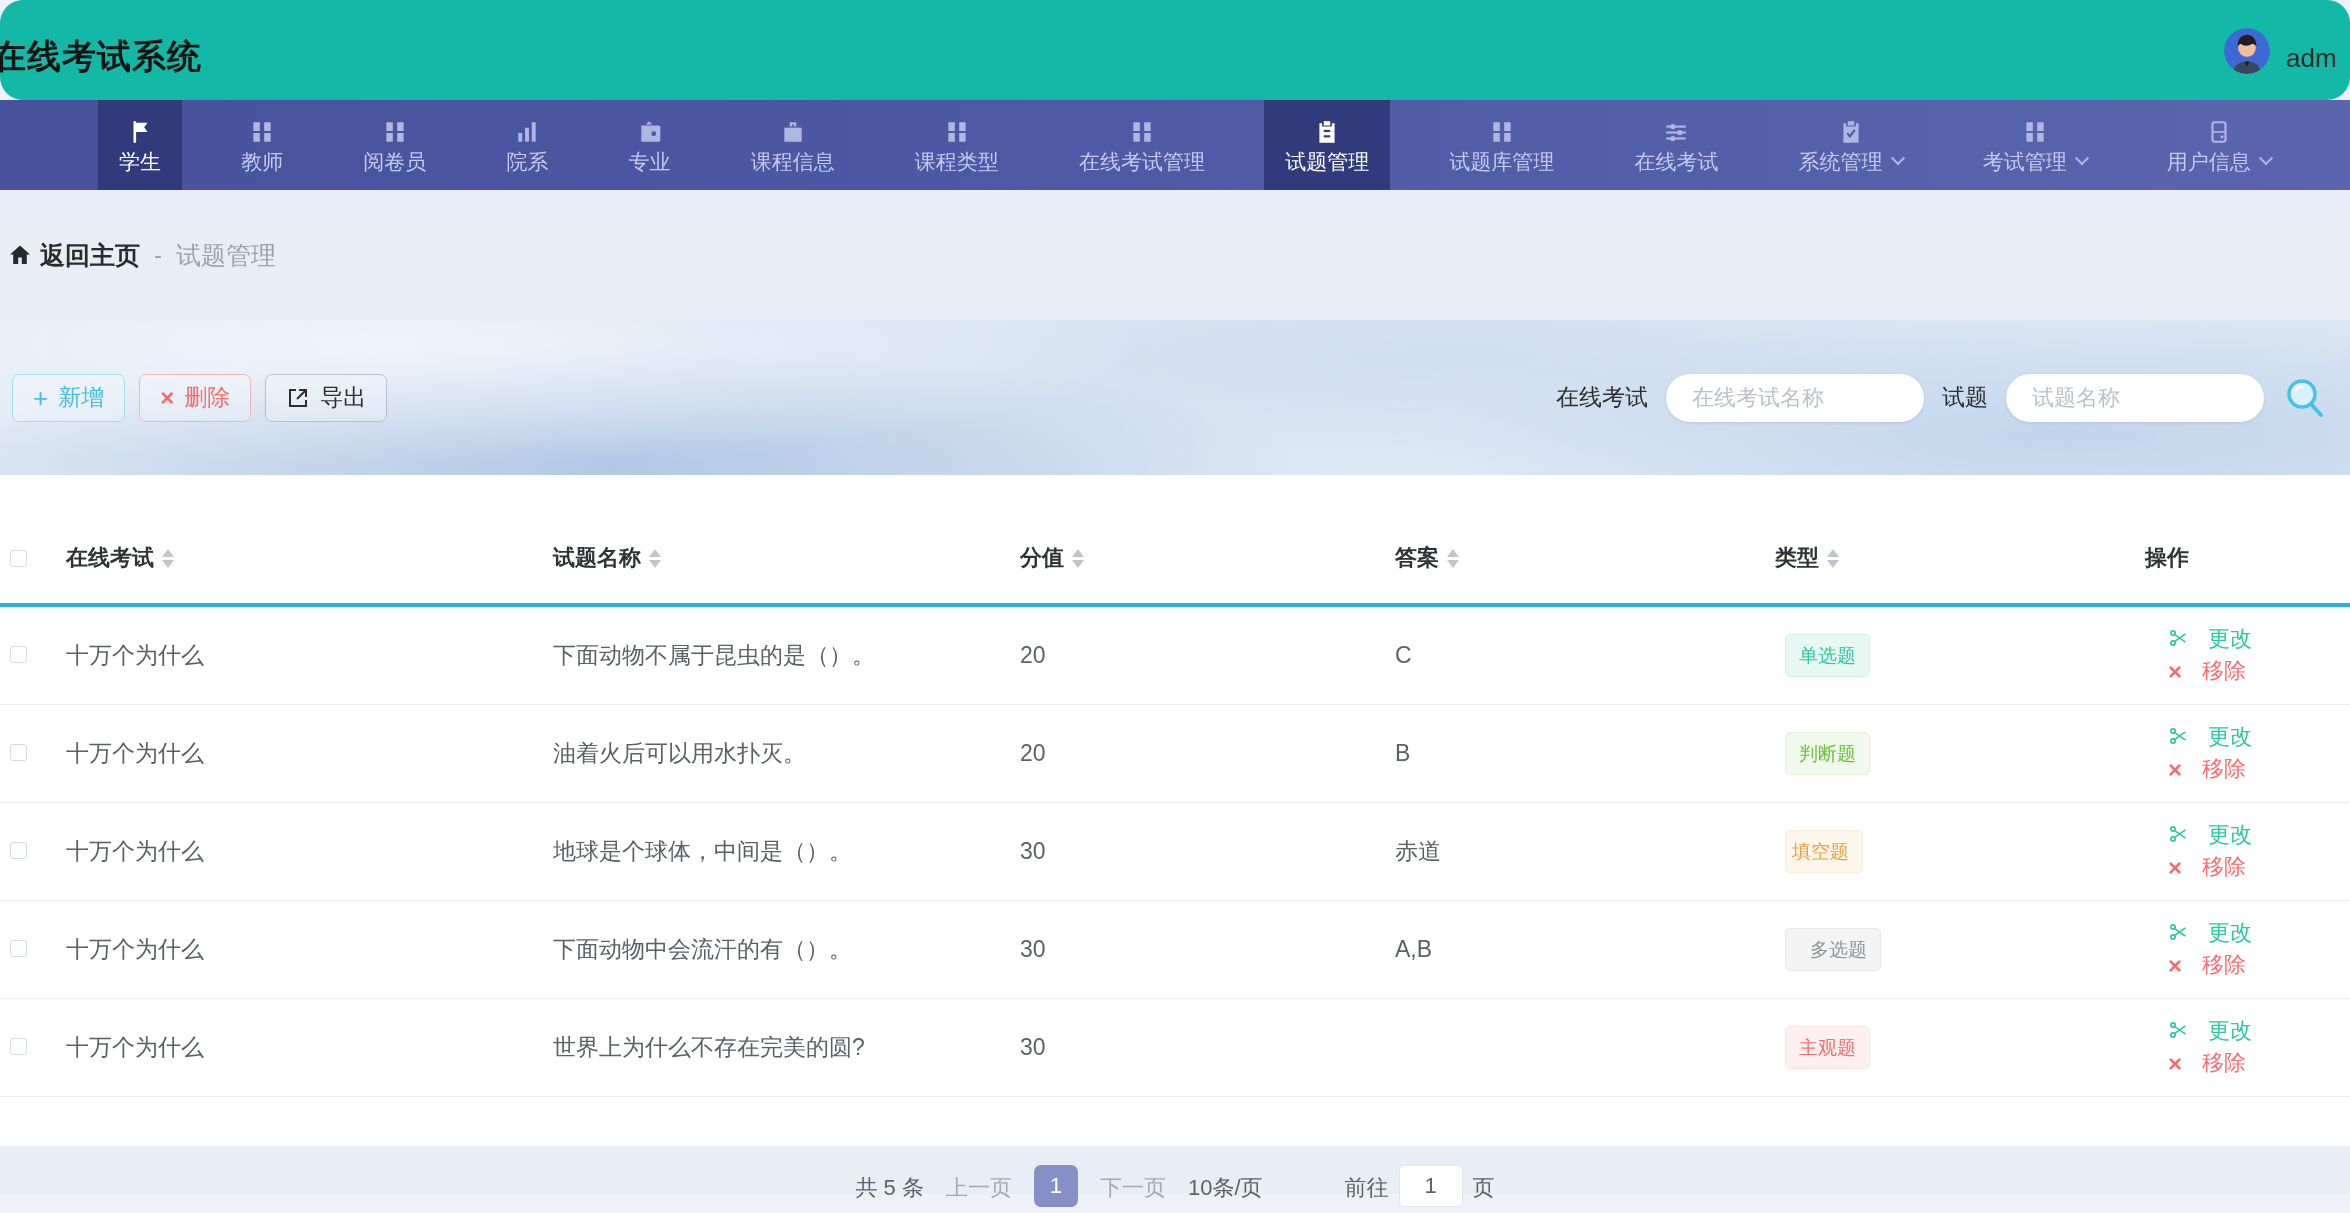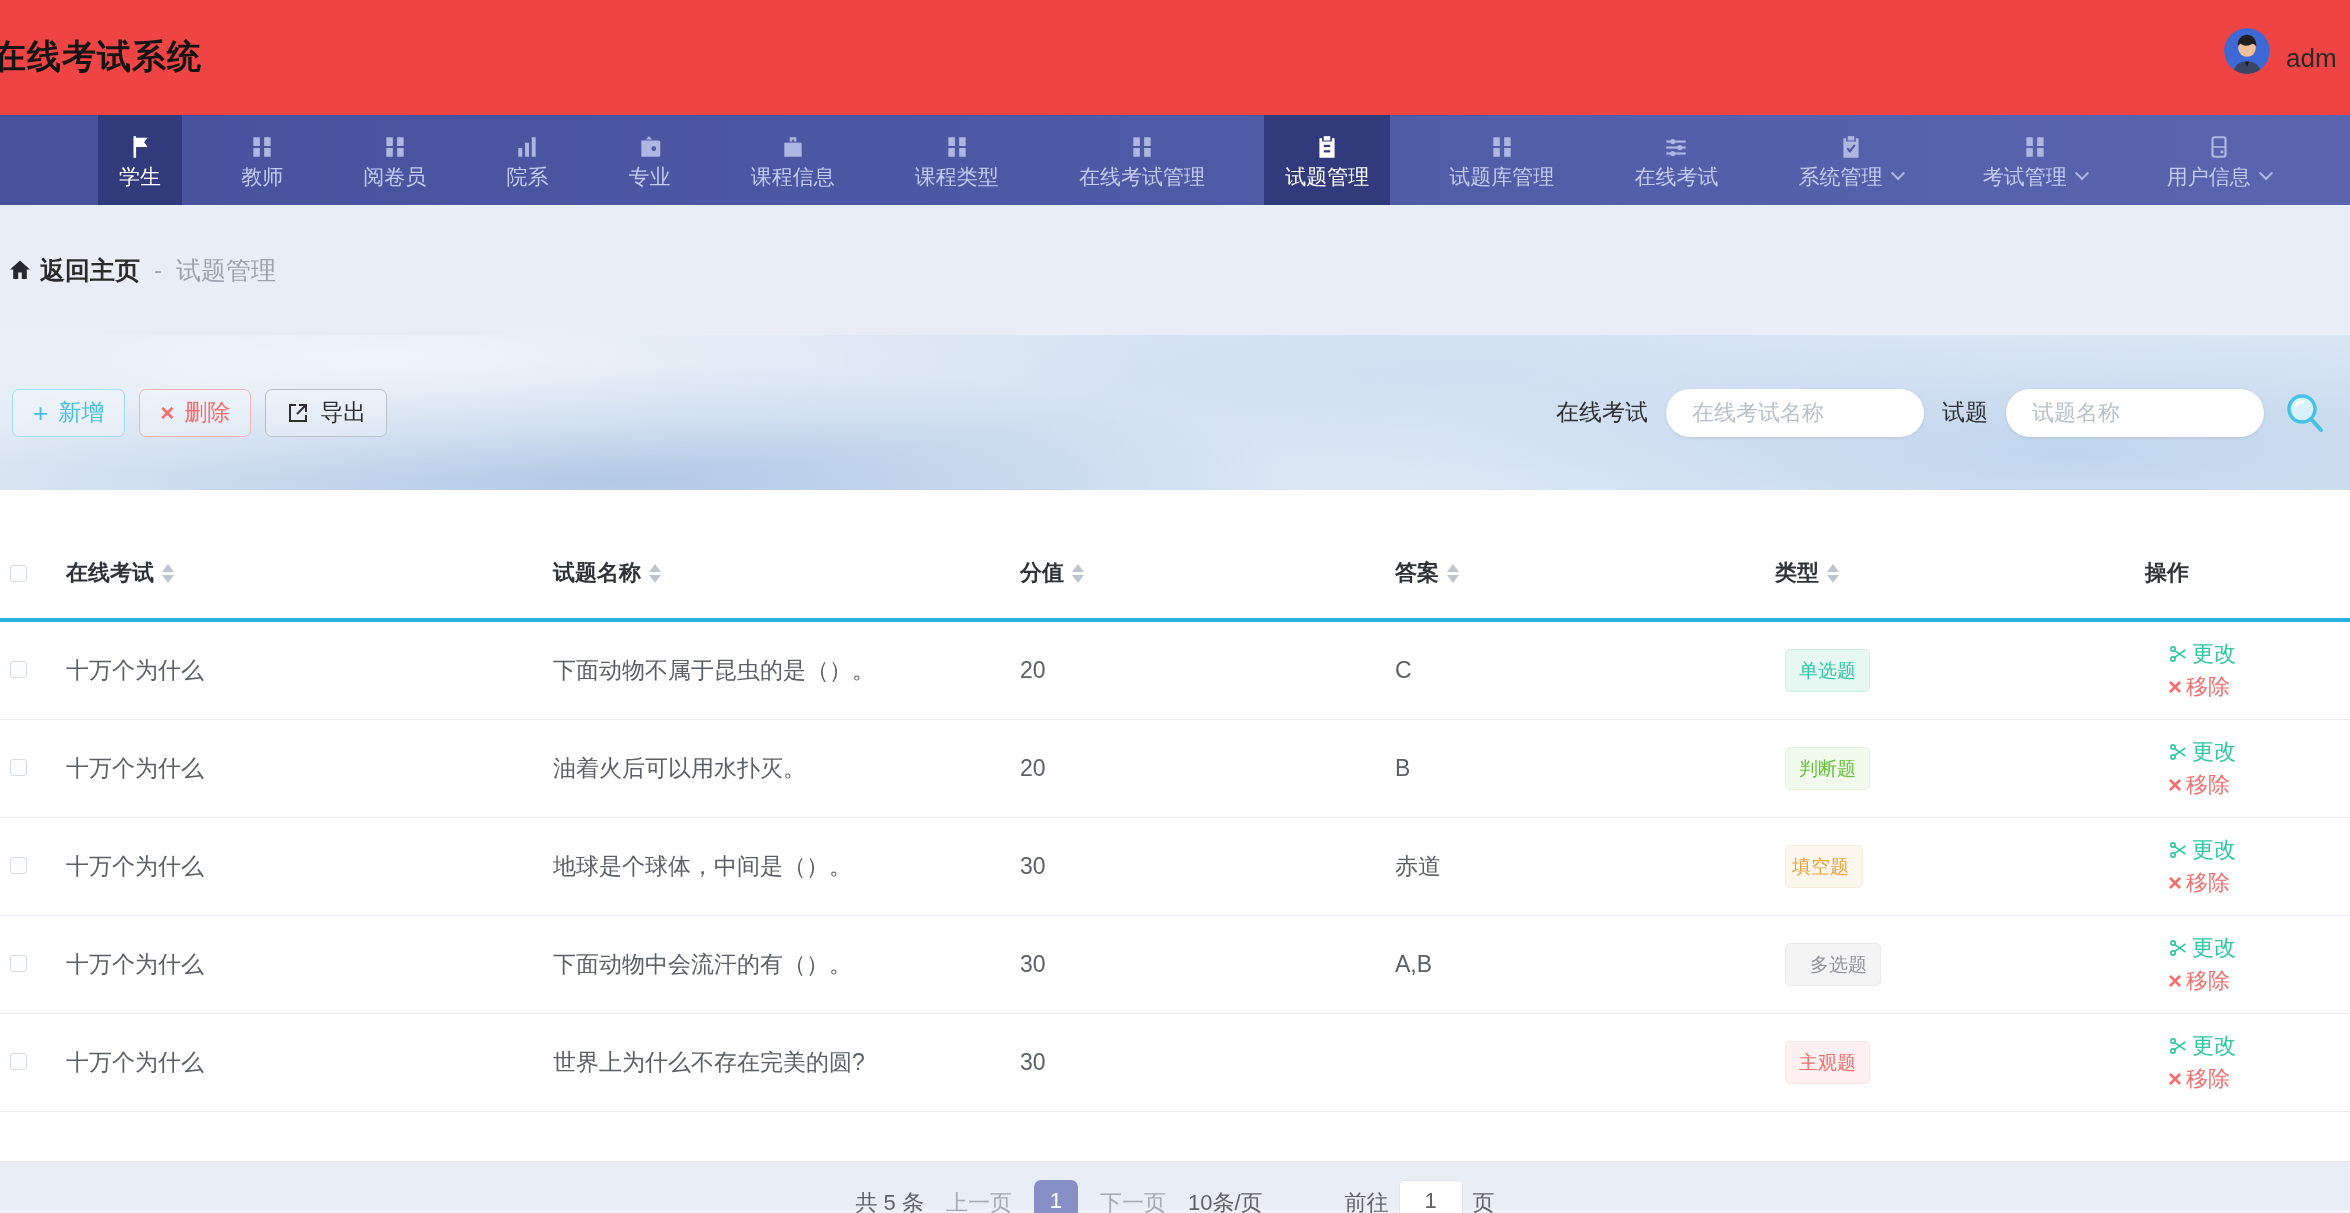--- a/index.html
+++ b/index.html
@@ -3,21 +3,21 @@
 <meta charset="utf-8">
 <style>
   * { margin:0; padding:0; box-sizing:border-box; }
   html,body { width:2350px; height:1213px; overflow:hidden; }
   body {
     font-family:"Liberation Sans","DejaVu Sans",sans-serif;
     background:#eef1f7; color:#303133; position:relative;
   }
 
   
-  .top-header{ position:relative; height:115px; background:#ef4444; z-index:2; }
+  .top-header{ position:relative; height:100px; background:#14b8a6; z-index:2;border-radius:23px; }
   .app-title{ position:absolute; left:-8px; top:34px; font-size:34px; font-weight:600; color:#141414; letter-spacing:1px;}
   .user-box{ position:absolute; right:0; top:28px; display:flex; align-items:flex-end; gap:16px; }
   .avatar{ width:46px; height:46px; border-radius:50%; overflow:hidden; flex:none; }
   .username{ font-size:26px; color:#2a2a2a; width:64px; overflow:hidden; white-space:nowrap; }
 
   
   .deco{ position:absolute; left:0; top:0; width:2350px; height:335px; z-index:1; pointer-events:none; }
 
   
   .navbar{
@@ -88,21 +88,21 @@
   .td{ font-size:23px; color:#5c6066; padding-left:21px; overflow:hidden; white-space:nowrap;}
   .td.first{ padding-left:10px; }
   .checkbox{ width:17px; height:17px; border:1px solid #d6dbe2; border-radius:3px; background:#fdfdfe; display:inline-block; cursor:pointer;}
   .tag{ display:inline-block; font-size:19px; line-height:1; padding:11px 13px; border-radius:5px; border:1px solid; margin-left:10px;}
   .tag-mint  { color:#2ec7a5; background:#e7f8f2; border-color:#cdefe4; }
   .tag-green { color:#67c23a; background:#f0f9eb; border-color:#e1f3d8; }
   .tag-orange{ color:#e6a23c; background:#fdf6ec; border-color:#faecd8;padding-left:6px; }
   .tag-gray  { color:#909399; background:#f4f4f5; border-color:#e9e9eb;padding-left:24px; }
   .tag-red   { color:#f56c6c; background:#fef0f0; border-color:#fde2e2; }
   .ops{ display:flex; flex-direction:column; gap:10px; padding-left:33px; }
-  .op{ display:flex; align-items:center; gap:4px; font-size:22px; cursor:pointer; line-height:1;}
+  .op{ display:flex; gap:20px; font-size:22px; cursor:pointer; line-height:1;}
   .op-edit{ color:#2ec7a5; }
   .op-remove{ color:#f56c6c; }
   .scissors{ width:20px; height:20px; }
   .card-pad{ height:49px; background:#fff; }
 
   
   .footer{ height:48px; background:#e9edf6; display:flex; justify-content:center; }
   .pagination{ display:flex; align-items:flex-start; gap:22px; margin-top:27px; font-size:22px; color:#606266; }
   .pg-total{ white-space:nowrap; }
   .pg-btn{ color:#a3a9b5; cursor:pointer; white-space:nowrap;}

